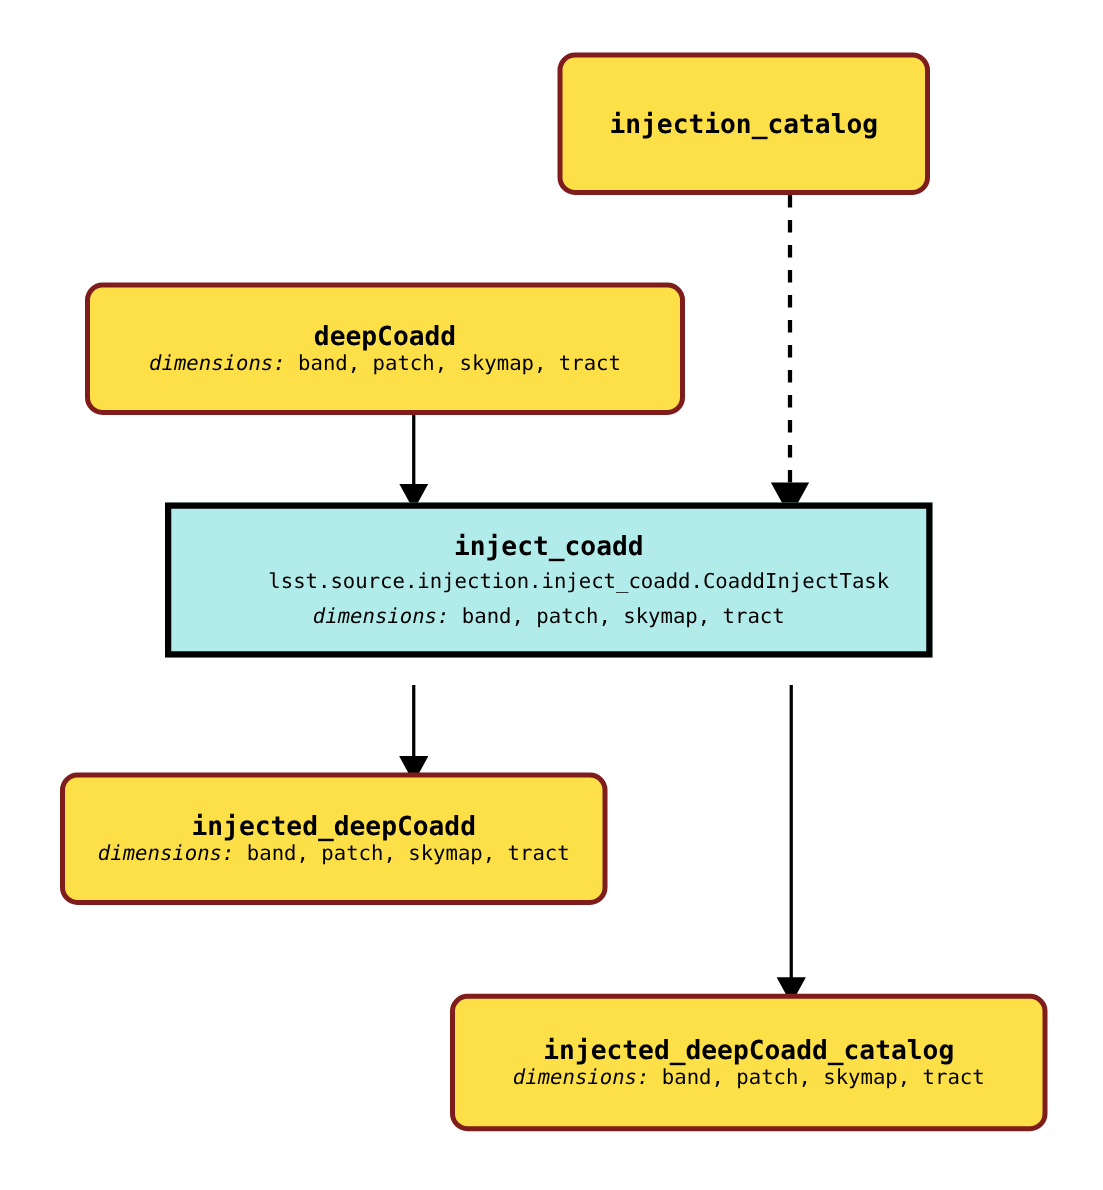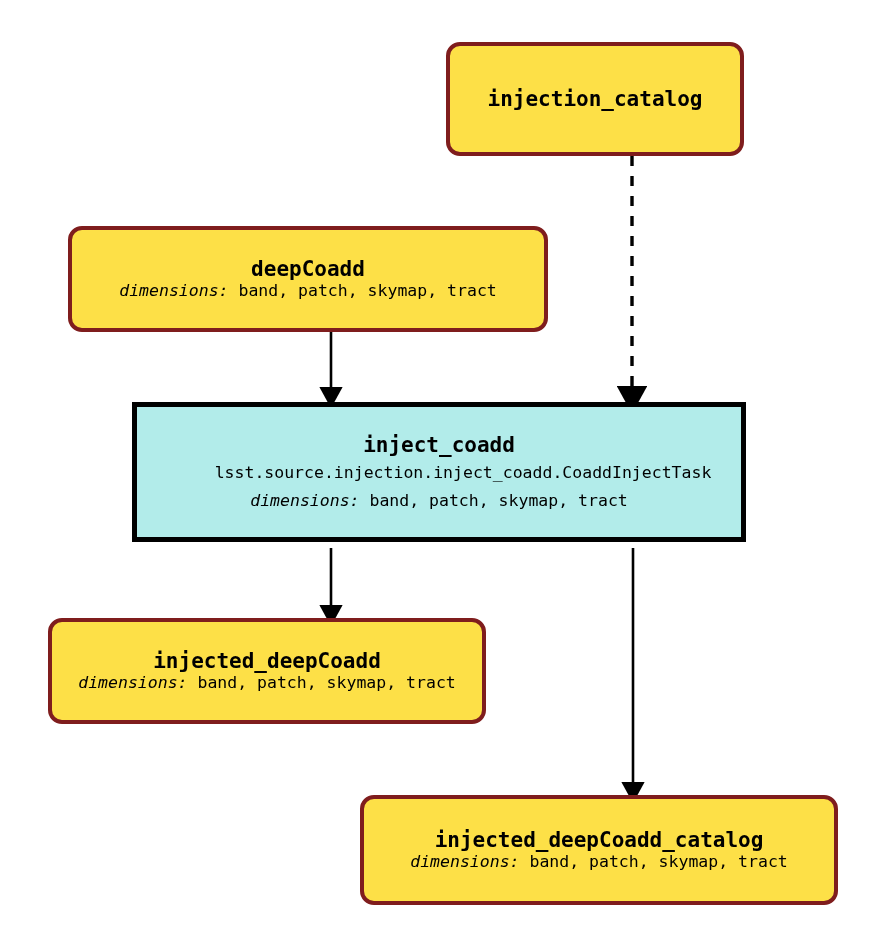--- a/index.html
+++ b/index.html
@@ -75,21 +75,21 @@
   }
   .node-dims .dims-label {
     font-style: italic;
   }
   .node-dims .dims-value {
     font-style: normal;
   }
   
   #node-injection-catalog { left: 446px; top: 42px;  width: 298px; height: 114px; }
   #node-deepcoadd        { left: 48px;  top: 226px; width: 480px; height: 106px; margin-left: 20px; }
-  #node-inject-coadd     { left: 132px; top: 402px; width: 614px; height: 140px; }
+  #node-inject-coadd     { left: 132px; top: 402px; width: 614px; height: 124px; }
   #node-injected-deepcoadd { left: 48px; top: 618px; width: 438px; height: 106px; }
   #node-injected-deepcoadd-catalog { left: 360px; top: 795px; width: 478px; height: 110px; }
   #node-inject-coadd .node-title { margin-bottom: 6px; }
   #node-inject-coadd .node-sub { margin-bottom: 8px; }
 </style>
 </head>
 <body>
 
 <div id="canvas">
 

